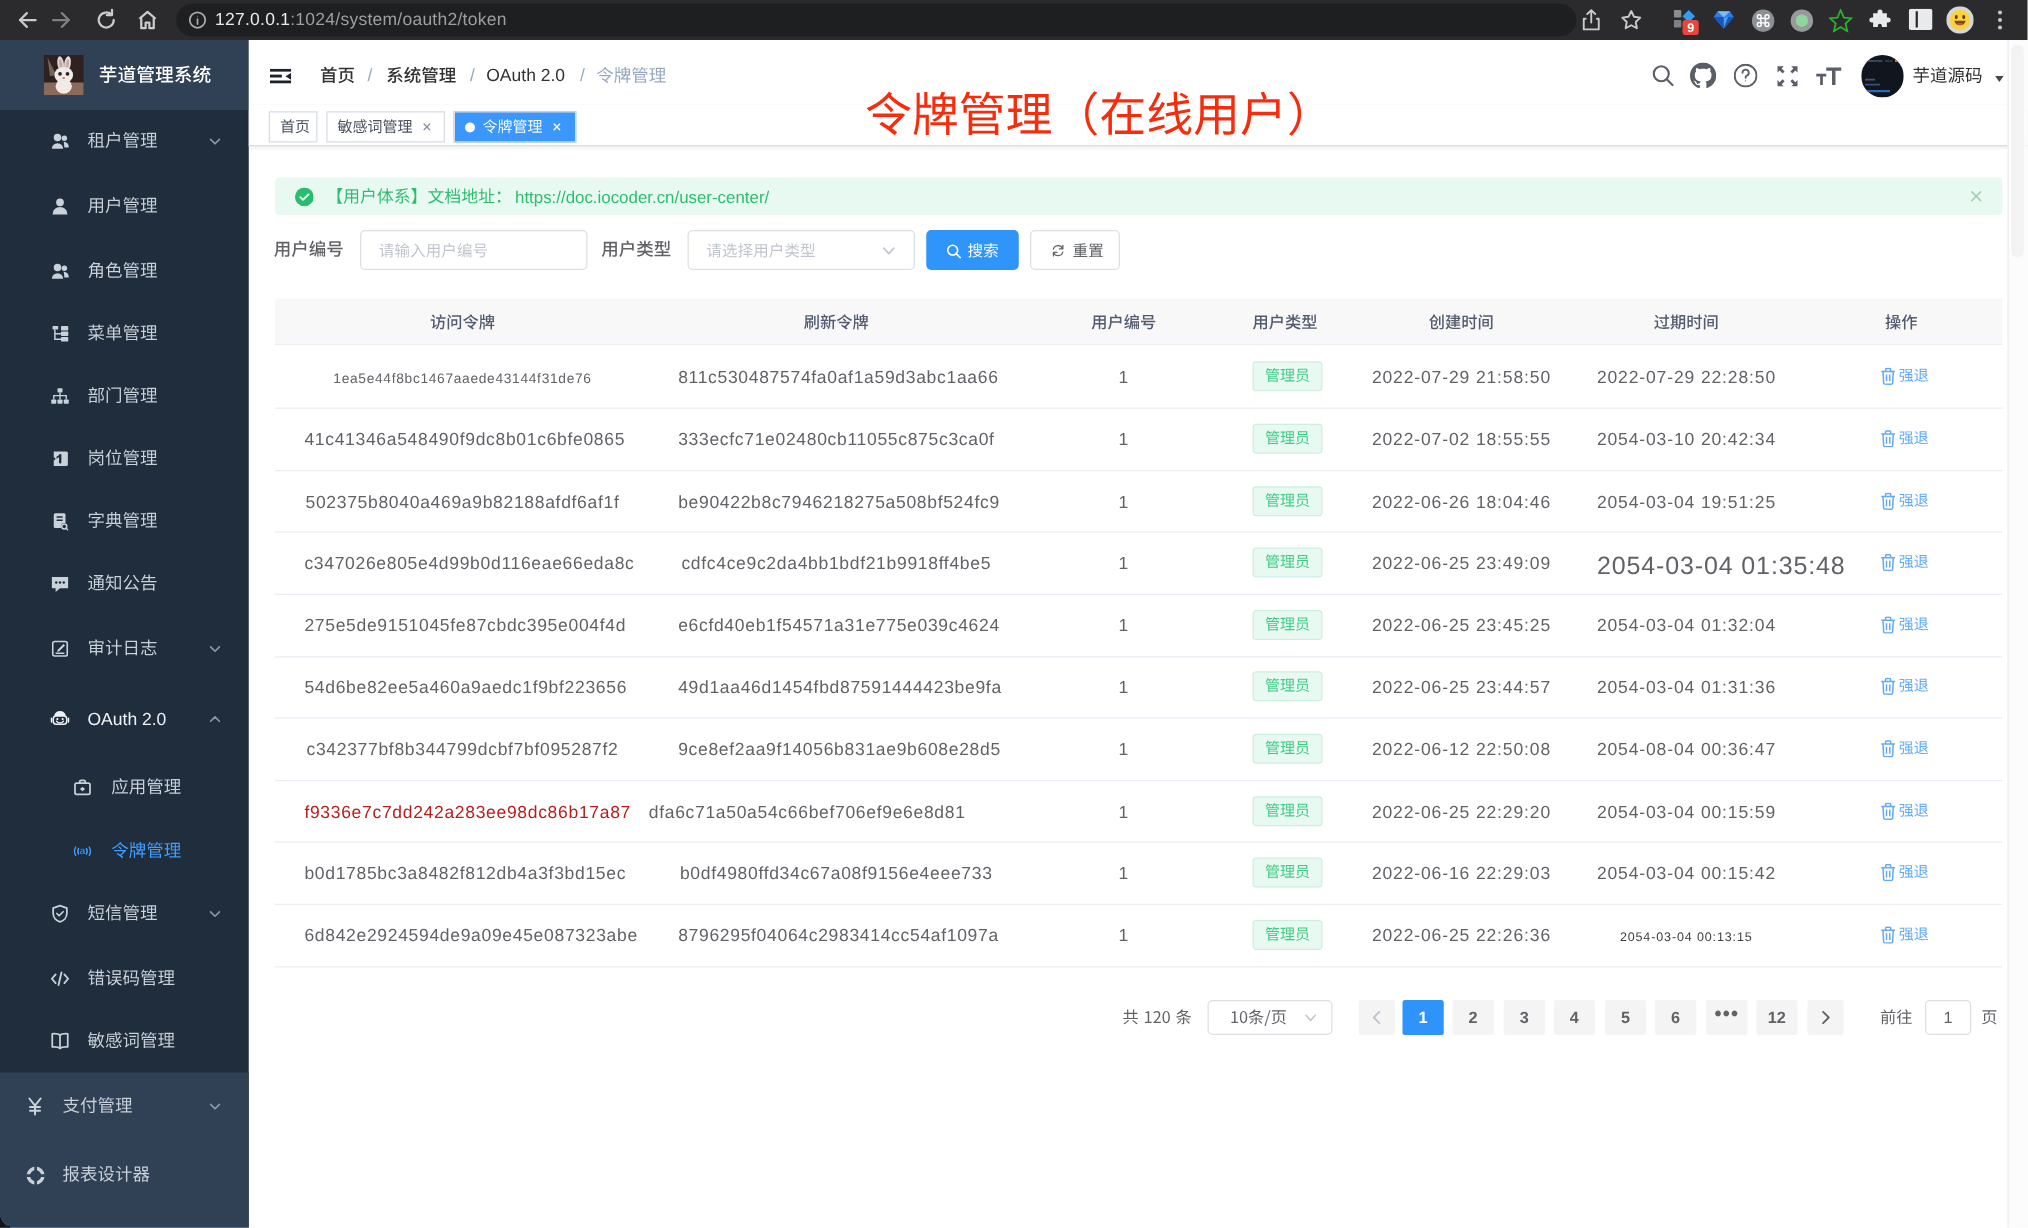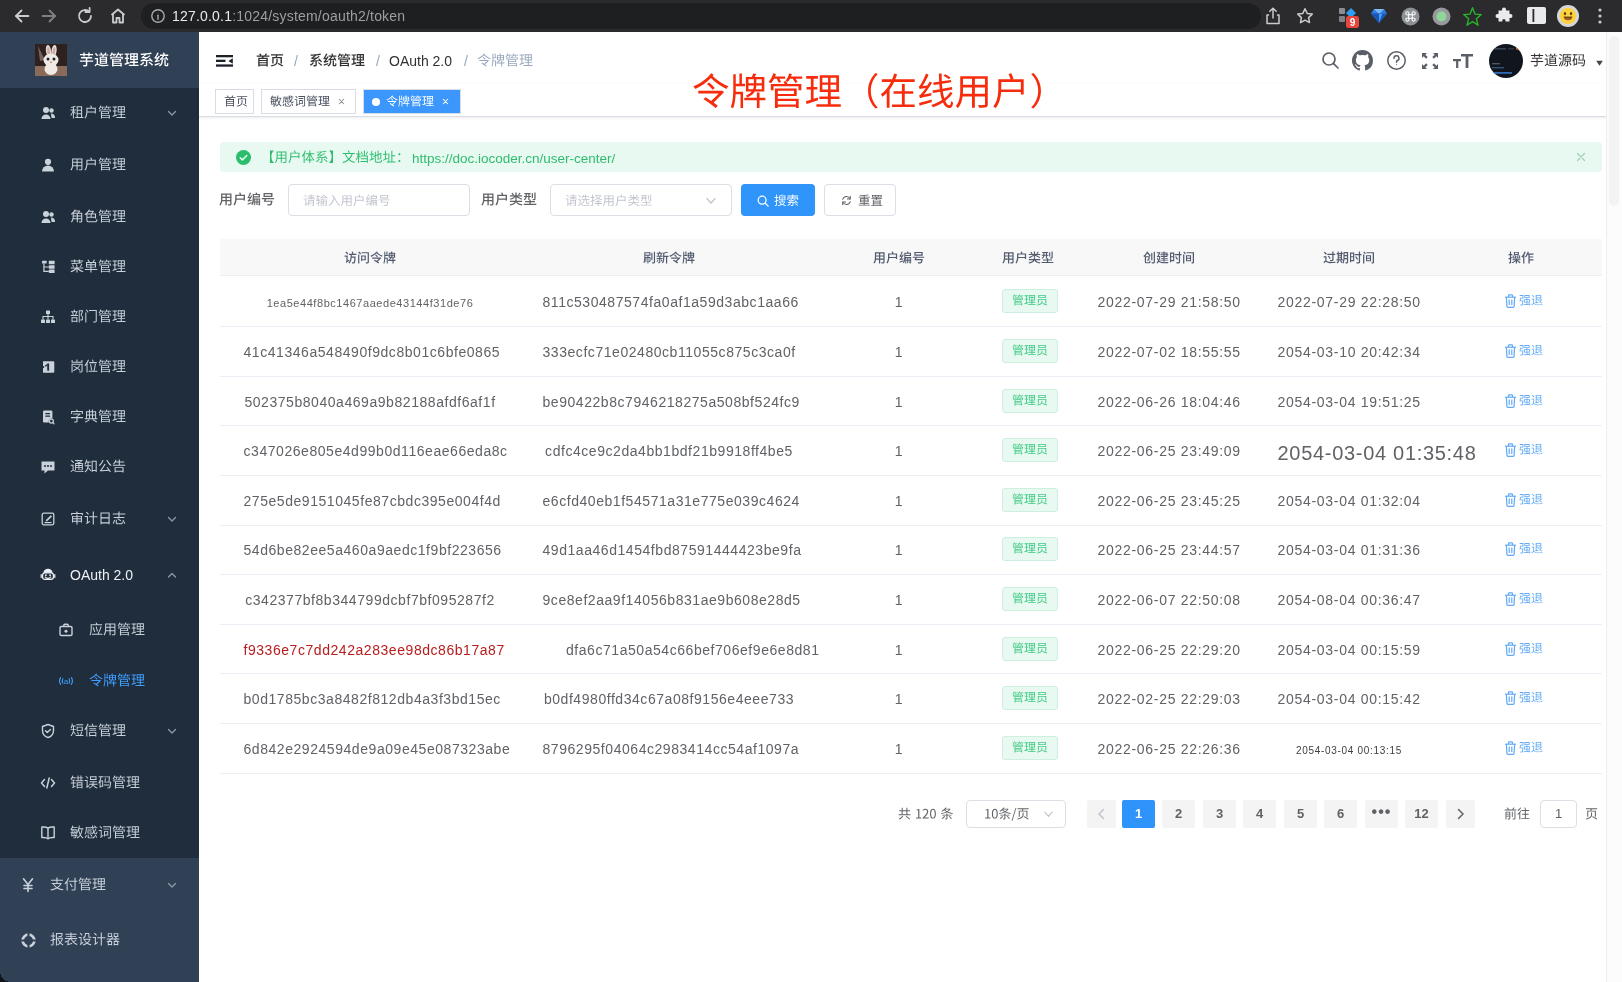--- a/index.html
+++ b/index.html
@@ -1047,39 +1047,39 @@
 <div class="abs" style="left:1002px;top:586.9px;width:56px;height:24px;background:#e8f9f1;border:1px solid #cdf0de;border-radius:3px"></div>
 <div style="position:absolute;left:1012.0px;top:591.9px;line-height:0;">
     <svg width="36" height="15" style="display:block" fill="#3ecb84">
       <g transform="translate(0,10.56) scale(0.012,-0.012)">
         <use href="#g8" x="0"></use>
         <use href="#g9" x="1000"></use>
         <use href="#g95" x="2000"></use>
       </g>
     </svg>
   </div>
-<div style="position:absolute;left:1097.5px;top:590.9px;width:143px;text-align:center"><span style="font-size:14px;color:#606266;white-space:nowrap;letter-spacing:0.55px;letter-spacing:0.7px">2022-06-07 22:50:08</span></div>
+<div style="position:absolute;left:1097.5px;top:590.9px;width:143px;text-align:center"><span style="font-size:14px;color:#606266;white-space:nowrap;letter-spacing:0.55px;letter-spacing:0.7px">2022-06-12 22:50:08</span></div>
 <div style="position:absolute;left:1277.5px;top:590.9px;width:143px;text-align:center"><span style="font-size:14px;color:#606266;white-space:nowrap;letter-spacing:0.55px;letter-spacing:0.7px">2054-08-04 00:36:47</span></div>
 <div style="position:absolute;left:1504px;top:591.9px;line-height:0;"><svg width="13" height="14" viewBox="0 0 13 14" fill="none" stroke="#60aaf8" stroke-width="1.2">
       <path d="M1 3.2 h11"></path>
       <path d="M4.5 3 V1.4 a.6.6 0 0 1 .6-.6 h2.8 a.6.6 0 0 1 .6.6 V3"></path>
       <path d="M2.4 3.4 l.5 9 a1 1 0 0 0 1 .9 h5.2 a1 1 0 0 0 1-.9 l.5-9"></path>
       <path d="M5.2 5.5 v5.5 M7.8 5.5 v5.5"></path>
     </svg></div>
 <div style="position:absolute;left:1519px;top:591.9px;line-height:0;">
     <svg width="24" height="15" style="display:block" fill="#60aaf8">
       <g transform="translate(0,10.56) scale(0.012,-0.012)">
         <use href="#g96" x="0"></use>
         <use href="#g97" x="1000"></use>
       </g>
     </svg>
   </div>
 <div class="abs" style="left:220px;top:623.7px;width:1382px;height:1px;background:#ebeef5"></div>
 <div style="position:absolute;left:243.5px;top:640.5px;width:253px;text-align:center"><span style="font-size:14px;color:#b91c1c;white-space:nowrap;letter-spacing:0.55px">f9336e7c7dd242a283ee98dc86b17a87</span></div>
-<div style="position:absolute;left:566px;top:640.5px;width:253px;text-align:left"><span style="font-size:14px;color:#606266;white-space:nowrap;letter-spacing:0.55px">dfa6c71a50a54c66bef706ef9e6e8d81</span></div>
+<div style="position:absolute;left:519px;top:640.5px;width:253px;text-align:left"><span style="font-size:14px;color:#606266;white-space:nowrap;letter-spacing:0.55px">dfa6c71a50a54c66bef706ef9e6e8d81</span></div>
 <div style="position:absolute;left:889.0px;top:640.5px;width:20px;text-align:center"><span style="font-size:14px;color:#606266;white-space:nowrap;letter-spacing:0.55px">1</span></div>
 <div class="abs" style="left:1002px;top:636.5px;width:56px;height:24px;background:#e8f9f1;border:1px solid #cdf0de;border-radius:3px"></div>
 <div style="position:absolute;left:1012.0px;top:641.5px;line-height:0;">
     <svg width="36" height="15" style="display:block" fill="#3ecb84">
       <g transform="translate(0,10.56) scale(0.012,-0.012)">
         <use href="#g8" x="0"></use>
         <use href="#g9" x="1000"></use>
         <use href="#g95" x="2000"></use>
       </g>
     </svg>
@@ -1107,21 +1107,21 @@
 <div class="abs" style="left:1002px;top:686.1px;width:56px;height:24px;background:#e8f9f1;border:1px solid #cdf0de;border-radius:3px"></div>
 <div style="position:absolute;left:1012.0px;top:691.0999999999999px;line-height:0;">
     <svg width="36" height="15" style="display:block" fill="#3ecb84">
       <g transform="translate(0,10.56) scale(0.012,-0.012)">
         <use href="#g8" x="0"></use>
         <use href="#g9" x="1000"></use>
         <use href="#g95" x="2000"></use>
       </g>
     </svg>
   </div>
-<div style="position:absolute;left:1097.5px;top:690.0999999999999px;width:143px;text-align:center"><span style="font-size:14px;color:#606266;white-space:nowrap;letter-spacing:0.55px;letter-spacing:0.7px">2022-02-25 22:29:03</span></div>
+<div style="position:absolute;left:1097.5px;top:690.0999999999999px;width:143px;text-align:center"><span style="font-size:14px;color:#606266;white-space:nowrap;letter-spacing:0.55px;letter-spacing:0.7px">2022-06-16 22:29:03</span></div>
 <div style="position:absolute;left:1277.5px;top:690.0999999999999px;width:143px;text-align:center"><span style="font-size:14px;color:#606266;white-space:nowrap;letter-spacing:0.55px;letter-spacing:0.7px">2054-03-04 00:15:42</span></div>
 <div style="position:absolute;left:1504px;top:691.0999999999999px;line-height:0;"><svg width="13" height="14" viewBox="0 0 13 14" fill="none" stroke="#60aaf8" stroke-width="1.2">
       <path d="M1 3.2 h11"></path>
       <path d="M4.5 3 V1.4 a.6.6 0 0 1 .6-.6 h2.8 a.6.6 0 0 1 .6.6 V3"></path>
       <path d="M2.4 3.4 l.5 9 a1 1 0 0 0 1 .9 h5.2 a1 1 0 0 0 1-.9 l.5-9"></path>
       <path d="M5.2 5.5 v5.5 M7.8 5.5 v5.5"></path>
     </svg></div>
 <div style="position:absolute;left:1519px;top:691.0999999999999px;line-height:0;">
     <svg width="24" height="15" style="display:block" fill="#60aaf8">
       <g transform="translate(0,10.56) scale(0.012,-0.012)">

